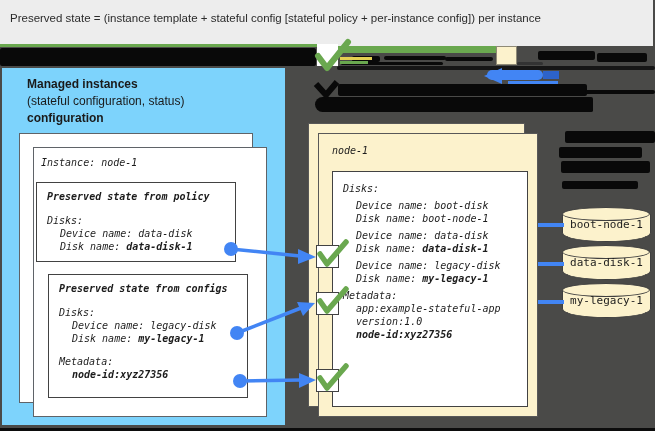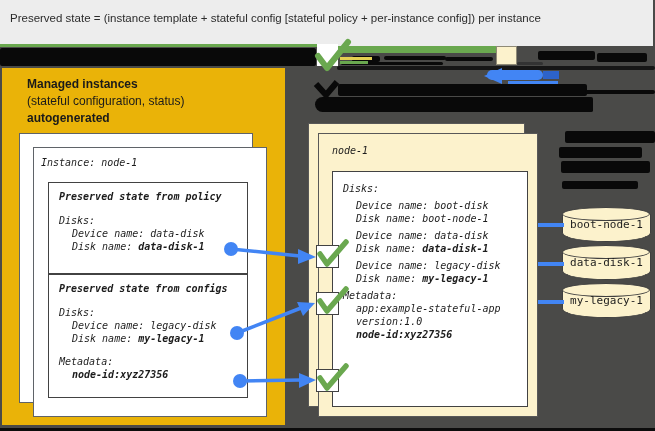--- a/index.html
+++ b/index.html
@@ -18,21 +18,21 @@
   .green-bar{position:absolute;left:338px;top:46px;width:158px;height:7px;background:#6aa84f;}
   .yellow-mark{position:absolute;left:340px;top:57px;width:32px;height:3px;background:#e3cf52;}
   .green-mark{position:absolute;left:340px;top:61px;width:28px;height:3px;background:#6aa84f;}
   .top-checkbox{position:absolute;left:317px;top:44px;width:21px;height:22px;background:#ffffff;z-index:3;}
   .cream-chip{position:absolute;left:496px;top:46px;width:21px;height:19px;background:#fcf2cc;border:1px solid #8f8a76;box-sizing:border-box;}
   
   .blue-pill{position:absolute;left:487px;top:70px;width:56px;height:10px;background:#4285f4;border-radius:5px;z-index:3;}
   .blue-tail{position:absolute;left:508px;top:81px;width:50px;height:2.5px;background:#4285f4;z-index:3;}
   .blue-chunk{position:absolute;left:543px;top:71px;width:16px;height:8px;background:#2d63c9;z-index:3;}
   
-  .left-panel{position:absolute;left:2px;top:68px;width:283px;height:357px;background:#eab308;z-index:1;}
+  .left-panel{position:absolute;left:2px;top:68px;width:283px;height:357px;background:#7dd3fc;z-index:1;}
   .lp-head{position:absolute;left:25px;top:8px;font-size:12px;line-height:17px;color:#1a1a1a;}
   .lp-head b{font-weight:bold;}
   .card{position:absolute;background:#ffffff;border:1.5px solid #5f6368;box-sizing:border-box;}
   .mono{font-family:"DejaVu Sans Mono","Liberation Mono",monospace;font-size:10px;line-height:13px;color:#1c1c1c;white-space:pre;font-style:italic;}
   .inner-box{position:absolute;background:#ffffff;border:1.4px solid #424242;box-sizing:border-box;padding:7px 0 0 10px;}
   .ind{padding-left:13px;}
   .mt{margin-top:11px;}
   .mt2{margin-top:4px;}
   .cream-card{position:absolute;background:#fcf2cc;border:1.5px solid #585858;box-sizing:border-box;z-index:1;}
   
@@ -87,28 +87,28 @@
   <div class="cream-chip"></div>
 
   <div class="blue-chunk"></div>
   <div class="blue-pill"></div>
   <div class="blue-tail"></div>
 
   <div class="left-panel">
     <div class="lp-head">
       <b>Managed instances</b><br>
       <span>(stateful configuration, status)</span><br>
-      <b>autogenerated</b>
+      <b>configuration</b>
     </div>
 
     <div class="card" style="left:17px;top:65px;width:234px;height:270px;"></div>
     <div class="card" style="left:31px;top:79px;width:234px;height:270px;">
       <div class="mono" style="position:absolute;left:7px;top:8px;">Instance: node-1</div>
 
-      <div class="inner-box" style="left:14px;top:34px;width:200px;height:92px;">
+      <div class="inner-box" style="left:2px;top:34px;width:200px;height:80px;">
         <div class="mono" style="font-weight:bold;">Preserved state from policy</div>
         <div class="mono mt">Disks:</div>
         <div class="mono ind">Device name: data-disk</div>
         <div class="mono ind"><span>Disk name: </span><b>data-disk-1</b></div>
       </div>
 
       <div class="inner-box" style="left:14px;top:126px;width:200px;height:124px;">
         <div class="mono" style="font-weight:bold;">Preserved state from configs</div>
         <div class="mono mt">Disks:</div>
         <div class="mono ind">Device name: legacy-disk</div>

